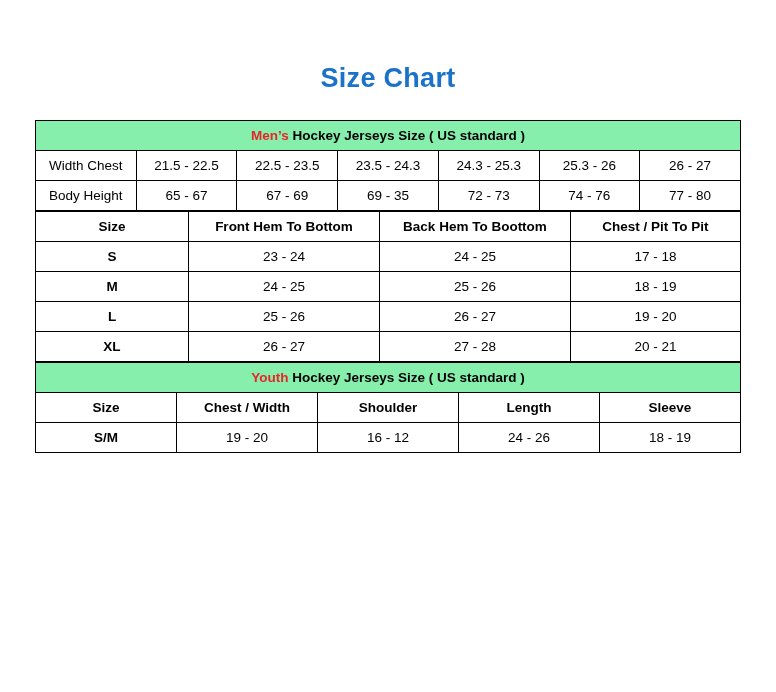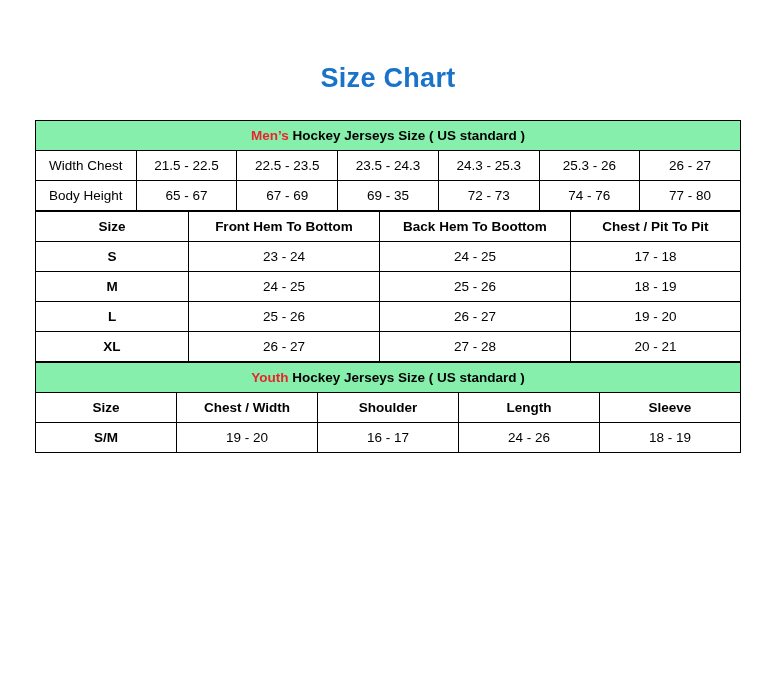--- a/index.html
+++ b/index.html
@@ -145,21 +145,21 @@
         <tr>
           <td class="colhead" style="width:148px">Size</td>
           <td class="colhead">Chest / Width</td>
           <td class="colhead">Shoulder</td>
           <td class="colhead">Length</td>
           <td class="colhead">Sleeve</td>
         </tr>
         <tr>
           <td class="rowlabel-bold">S/M</td>
           <td>19 - 20</td>
-          <td>16 - 17</td>
+          <td>16 - 12</td>
           <td>24 - 26</td>
           <td>18 - 19</td>
         </tr>
       </tbody>
     </table>
 
   </div>
 </div>
 
 </body></html>

